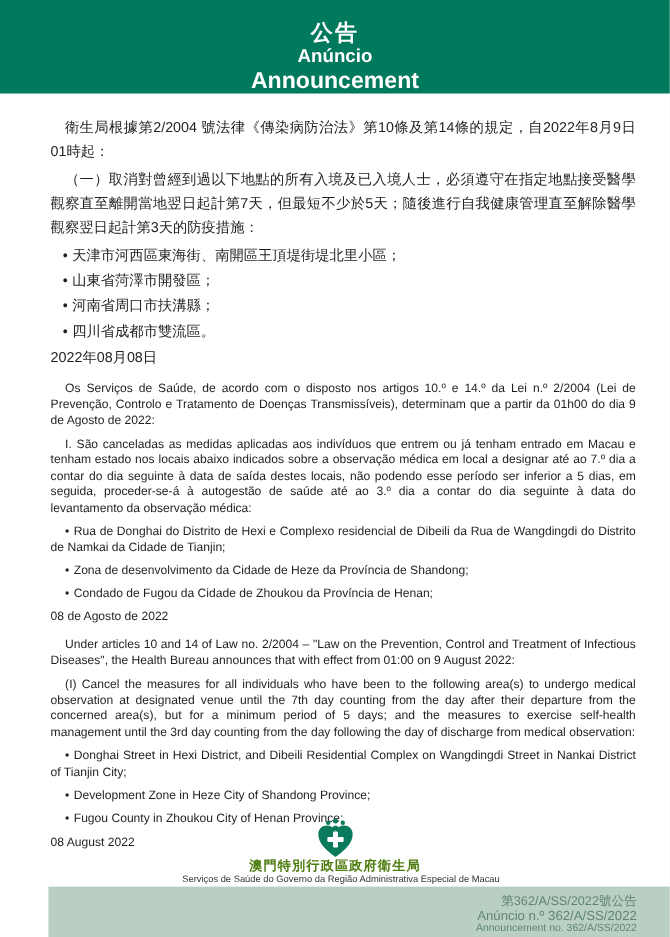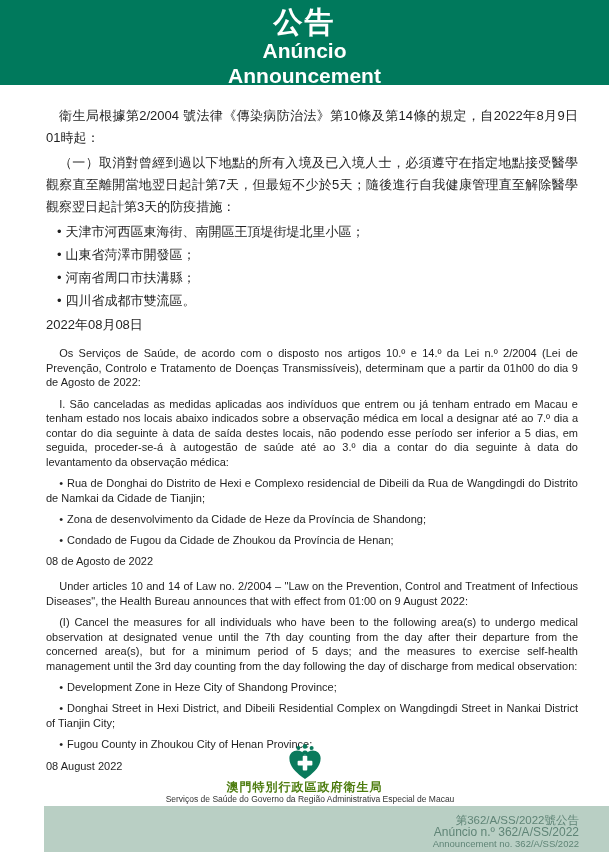--- a/index.html
+++ b/index.html
@@ -10,22 +10,22 @@
     background:#ffffff;
     font-family:"Liberation Sans","DejaVu Sans",sans-serif;
     color:#1f1f1f;
     overflow:hidden;
   }
   
   .banner{
     position:absolute;top:0;left:0;right:0;height:85px;
     background:#00795C;color:#ffffff;text-align:center;
   }
-  .banner .t-zh{font-size:29px;font-weight:bold;line-height:1.1;padding-top:7px;letter-spacing:2px;}
-  .banner .t-pt{font-size:21px;font-weight:bold;line-height:1.15;}
+  .banner .t-zh{font-size:20px;font-weight:bold;line-height:1.1;padding-top:7px;letter-spacing:2px;margin-top:12px;}
+  .banner .t-pt{font-size:17px;font-weight:bold;line-height:1.15;}
   .banner .t-en{font-size:21px;font-weight:bold;line-height:1.2;}
   
   .content{
     position:absolute;top:85px;left:0;right:0;
     padding:20px 31px 0 46px;
   }
   .zh{font-size:13px;line-height:22px;}
   .zh p{margin:0 0 3px 0;text-align:justify;text-indent:1em;}
   .zh .bullet{margin:0 0 1px 0;text-indent:0.85em;text-align:left;}
   .zh .date{text-indent:0;margin:2px 0 6px 0;}
@@ -85,22 +85,22 @@
       <p>I. São canceladas as medidas aplicadas aos indivíduos que entrem ou já tenham entrado em Macau e tenham estado nos locais abaixo indicados sobre a observação médica em local a designar até ao 7.º dia a contar do dia seguinte à data de saída destes locais, não podendo esse período ser inferior a 5 dias, em seguida, proceder-se-á à autogestão de saúde até ao 3.º dia a contar do dia seguinte à data do levantamento da observação médica:</p>
       <p class="bullet"><span class="marker">•</span><span>Rua de Donghai do Distrito de Hexi e Complexo residencial de Dibeili da Rua de Wangdingdi do Distrito de Namkai da Cidade de Tianjin;</span></p>
       <p class="bullet"><span class="marker">•</span><span>Zona de desenvolvimento da Cidade de Heze da Província de Shandong;</span></p>
       <p class="bullet"><span class="marker">•</span><span>Condado de Fugou da Cidade de Zhoukou da Província de Henan;</span></p>
       <p class="date">08 de Agosto de 2022</p>
     </div>
 
     <div class="latin">
       <p>Under articles 10 and 14 of Law no. 2/2004 – "Law on the Prevention, Control and Treatment of Infectious Diseases", the Health Bureau announces that with effect from 01:00 on 9 August 2022:</p>
       <p>(I) Cancel the measures for all individuals who have been to the following area(s) to undergo medical observation at designated venue until the 7th day counting from the day after their departure from the concerned area(s), but for a minimum period of 5 days; and the measures to exercise self-health management until the 3rd day counting from the day following the day of discharge from medical observation:</p>
+      <p class="bullet"><span class="marker">•</span><span>Donghai Street in Hexi District, and Dibeili Residential Complex on Wangdingdi Street in Nankai District of Tianjin City;</span></p>
       <p class="bullet"><span class="marker">•</span><span>Development Zone in Heze City of Shandong Province;</span></p>
-      <p class="bullet"><span class="marker">•</span><span>Donghai Street in Hexi District, and Dibeili Residential Complex on Wangdingdi Street in Nankai District of Tianjin City;</span></p>
       <p class="bullet"><span class="marker">•</span><span>Fugou County in Zhoukou City of Henan Province;</span></p>
       <p class="date-last">08 August 2022</p>
     </div>
 
   </div>
 
   <div class="footer">
     <svg class="logo" width="38" height="36" viewBox="0 0 40 38" xmlns="http://www.w3.org/2000/svg">
 
       <g fill="#0A7A5C">

